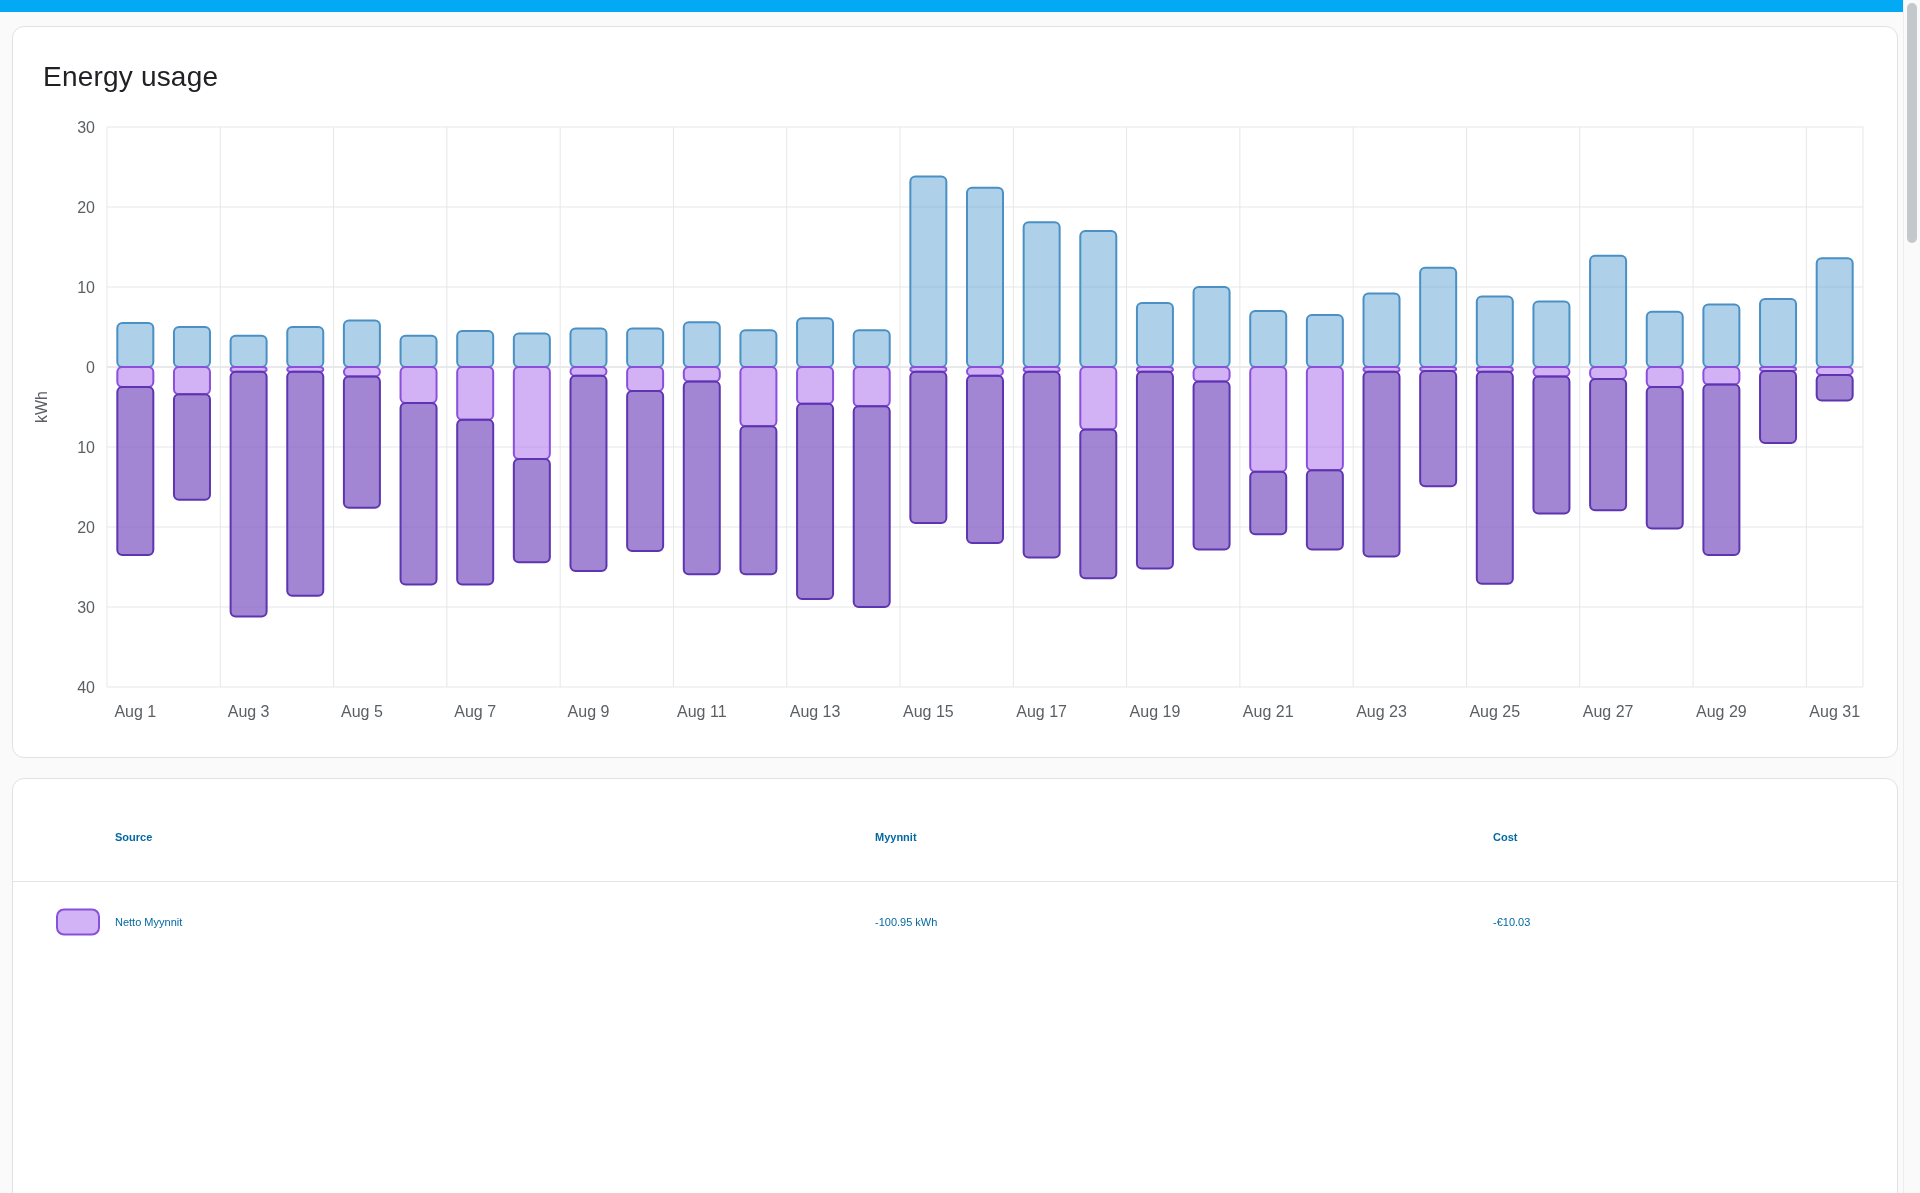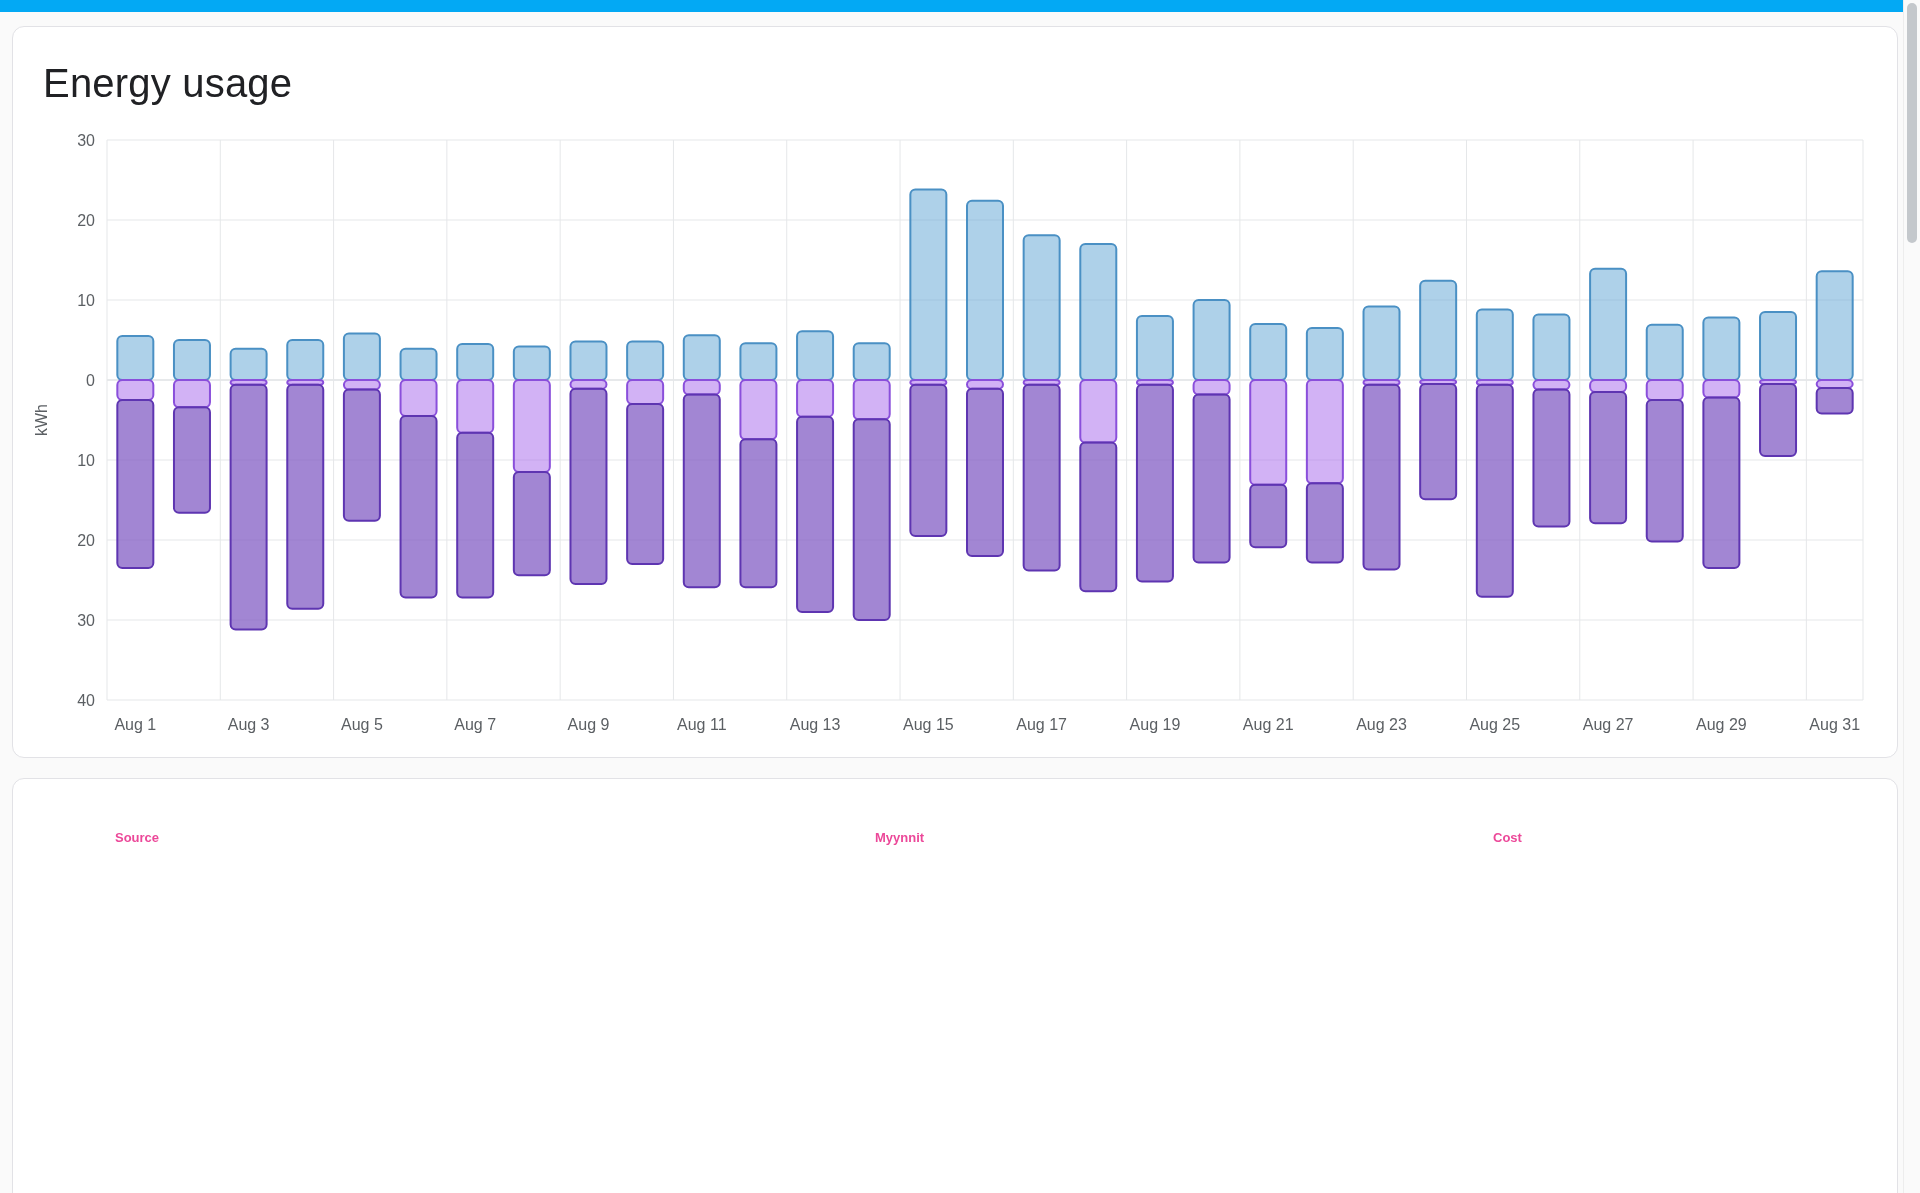--- a/index.html
+++ b/index.html
@@ -23,33 +23,33 @@
   }
   .card{
     position:absolute;background:#ffffff;
     border:1px solid #e2e2e6;border-radius:12px;
     box-sizing:border-box;
   }
   .card-energy{left:12px;top:26px;width:1886px;height:732px;}
   .card-sources{left:12px;top:778px;width:1886px;height:540px;}
   .card-title{
     margin:0;padding:34px 0 0 30px;
-    font-size:40px;font-weight:400;color:#202124;letter-spacing:.2px;
+    font-size:28px;font-weight:400;color:#202124;letter-spacing:.2px;
   }
   .chart-wrap{margin:4px 0 0 14px;}
   svg{display:block;}
   .tick{font-size:16px;fill:#5b5f63;font-family:"Liberation Sans",sans-serif;}
   
   .sources-table{margin-top:14px;}
   .srow{position:relative;height:80px;box-sizing:border-box;}
   .srow.body-row{border-top:1px solid #e3e3e6;}
   .srow.head-row{height:88px;}
   .cell{
     position:absolute;top:50%;transform:translateY(-50%);
-    font-size:13px;color:#ec4899;white-space:nowrap;
+    font-size:11px;color:#0369a1;white-space:nowrap;
   }
   .head-row .cell{font-weight:700;}
   .cell.c-source{left:102px;}
   .cell.c-energy{left:862px;}
   .cell.c-cost{left:1480px;}
   .swatch{
     position:absolute;left:43px;top:50%;transform:translateY(-50%);
     width:44px;height:27px;border-radius:8px;border:2px solid;
     box-sizing:border-box;
   }
@@ -217,17 +217,23 @@
   </section>
 
   <section class="card card-sources">
     <div class="sources-table">
       <div class="srow head-row">
         <span class="cell c-source">Source</span>
         <span class="cell c-energy">Myynnit</span>
         <span class="cell c-cost">Cost</span>
       </div>
       <div id="sources-rows">
+          <div class="srow body-row">
+            <span class="swatch" style="background: rgb(210, 179, 246); border-color: rgb(138, 79, 219);"></span>
+            <span class="cell c-source">Netto Myynnit</span>
+            <span class="cell c-energy">-100.95 kWh</span>
+            <span class="cell c-cost">-€10.03</span>
+          </div>
         </div>
     </div>
   </section>
 
 </main>
 
 </body></html>

